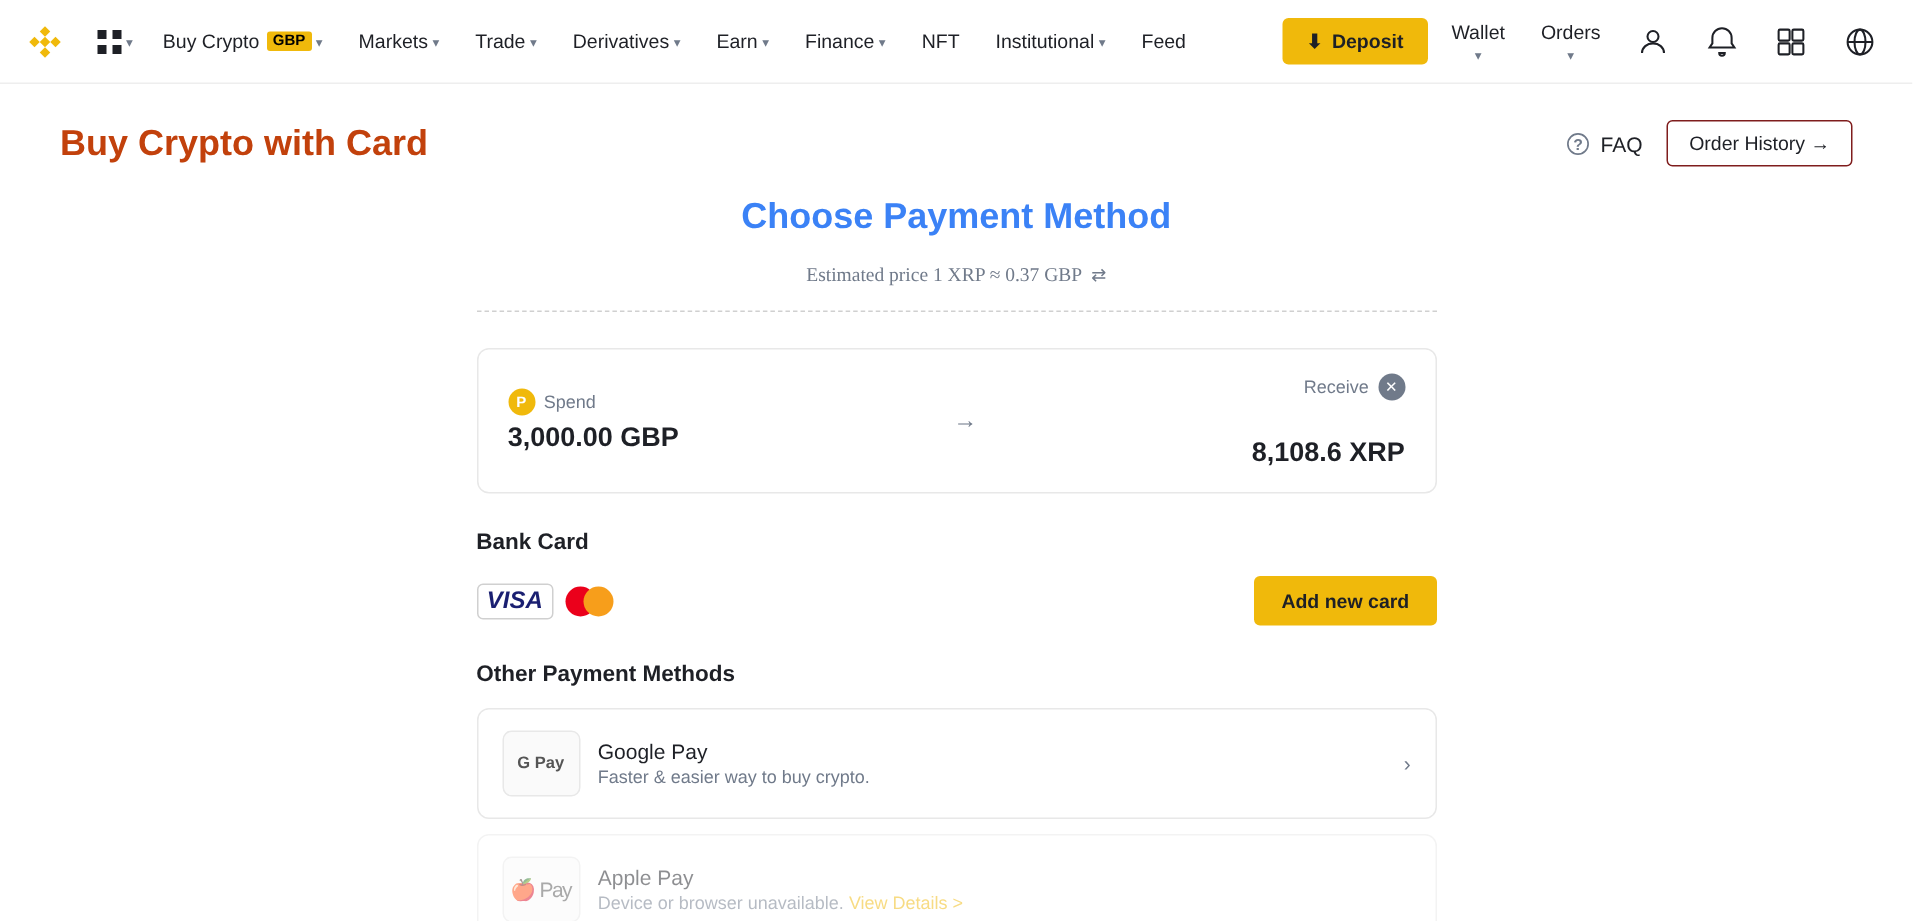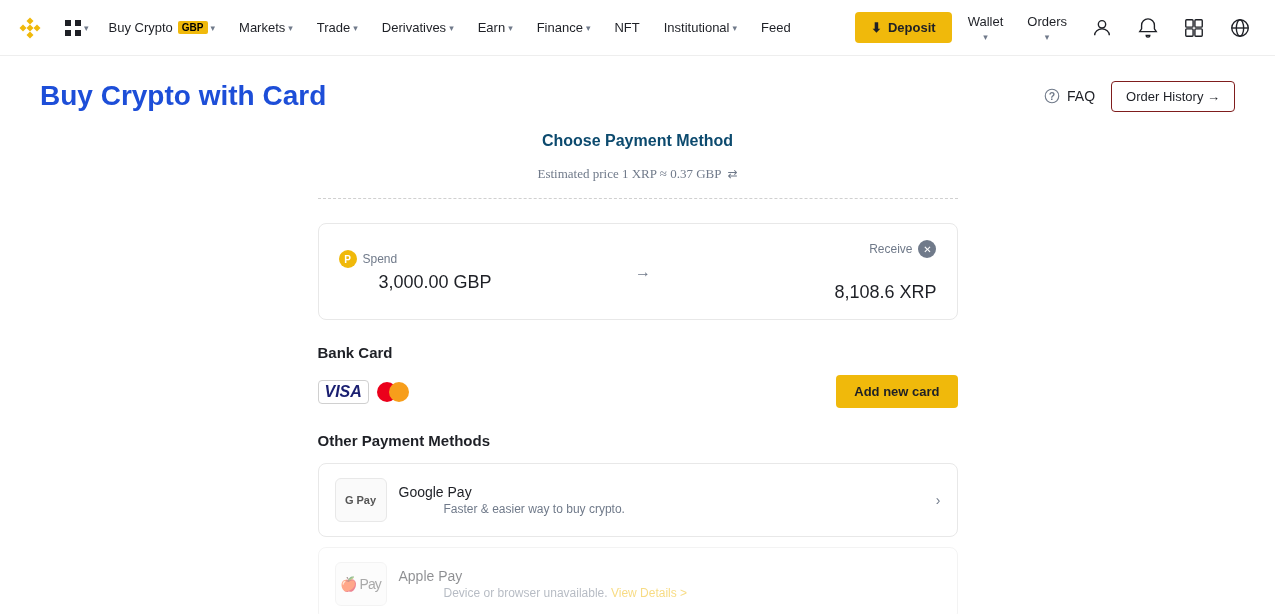--- a/index.html
+++ b/index.html
@@ -54,21 +54,21 @@
       color: #1e2026;
       flex-direction: column;
     }
 
     
     .page-header {
       display: flex; align-items: center; justify-content: space-between;
       padding: 24px 40px 20px 40px;
     }
     .page-title {
-      font-size: 28px; font-weight: 600; color: #1d4ed8;
+      font-size: 24px; font-weight: 600; color: #c2410c;
     }
     .page-header-right {
       display: flex; align-items: center; gap: 16px;
     }
     .faq-btn {
       display: flex; align-items: center; gap: 6px;
       color: #1e2026; cursor: pointer; font-size: 14px;
     }
     .order-history-btn {
       border: 1px solid #7f1d1d; border-radius: 4px;
@@ -78,24 +78,24 @@
     }
 
     
     .main-content {
       max-width: 680px;
       margin: 0 auto;
       padding: 0 20px 40px;
     }
     .section-title {
       text-align: center;
-      font-size: 16px;
+      font-size: 24px;
       font-weight: 600;
       margin-bottom: 16px;
-      color: #0c4a6e;
+      color: #3b82f6;
     }
     .estimated-price {
       text-align: center;
       font-size: 13px;
       color: #707a8a;
       margin-bottom: 24px;
       display: flex;
       align-items: center;
       justify-content: center;
       gap: 6px;
@@ -120,21 +120,21 @@
       font-size: 12px; color: #707a8a;
       display: flex; align-items: center; gap: 6px;
     }
     .tx-label .tx-icon {
       width: 18px; height: 18px; border-radius: 50%;
       background: #f0b90b; color: #fff; font-size: 10px;
       display: flex; align-items: center; justify-content: center;
       font-weight: 700;
     }
     .tx-value {
-      font-size: 18px; font-weight: 400; color: #1e2026; margin-left: 40px;
+      font-size: 18px; font-weight: 700; color: #1e2026;
     }
     .tx-arrow {
       font-size: 16px; color: #707a8a;
     }
     .tx-right { text-align: center; gap: 24px; }
     .close-icon {
       width: 18px; height: 18px; border-radius: 50%;
       background: #707a8a; color: #fff; font-size: 10px;
       display: flex; align-items: center; justify-content: center;
       cursor: pointer;
@@ -184,21 +184,21 @@
     .pm-left { display: flex; align-items: center; gap: 12px; }
     .pm-logo-box {
       width: 52px; height: 44px;
       border: 1px solid #e8e8e8; border-radius: 6px;
       display: flex; align-items: center; justify-content: center;
       font-size: 11px; font-weight: 700; color: #555;
       background: #fafafa;
     }
     .pm-info { display: flex; flex-direction: column; gap: 2px; }
     .pm-name { font-size: 14px; font-weight: 500; color: #1e2026; }
-    .pm-desc { font-size: 12px; color: #707a8a; margin-left: 45px; }
+    .pm-desc { font-size: 12px; color: #707a8a; }
     .pm-desc .view-details { color: #f0b90b; cursor: pointer; font-weight: 500; }
     .pm-arrow { color: #707a8a; font-size: 14px; }
 
     
     .bottom-buttons {
       display: flex;
       gap: 12px;
       margin-top: 24px;
     }
     .prev-btn {

